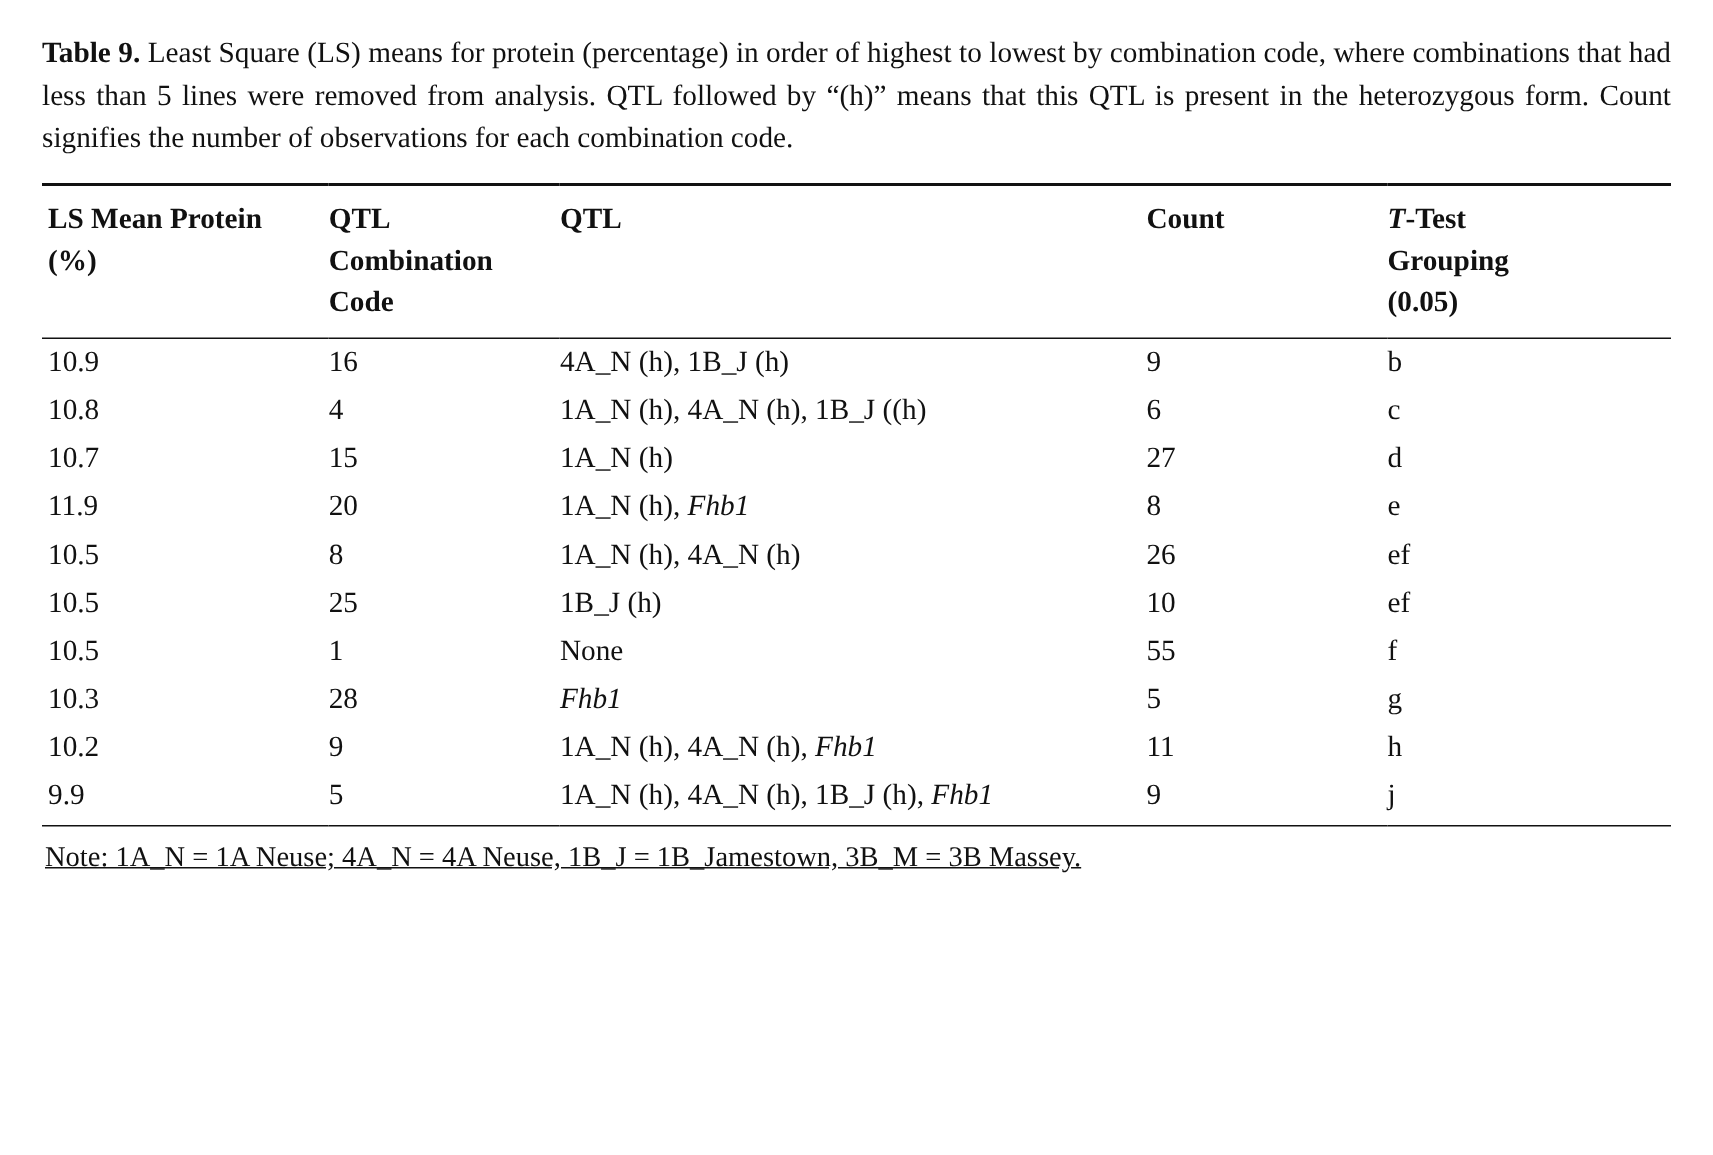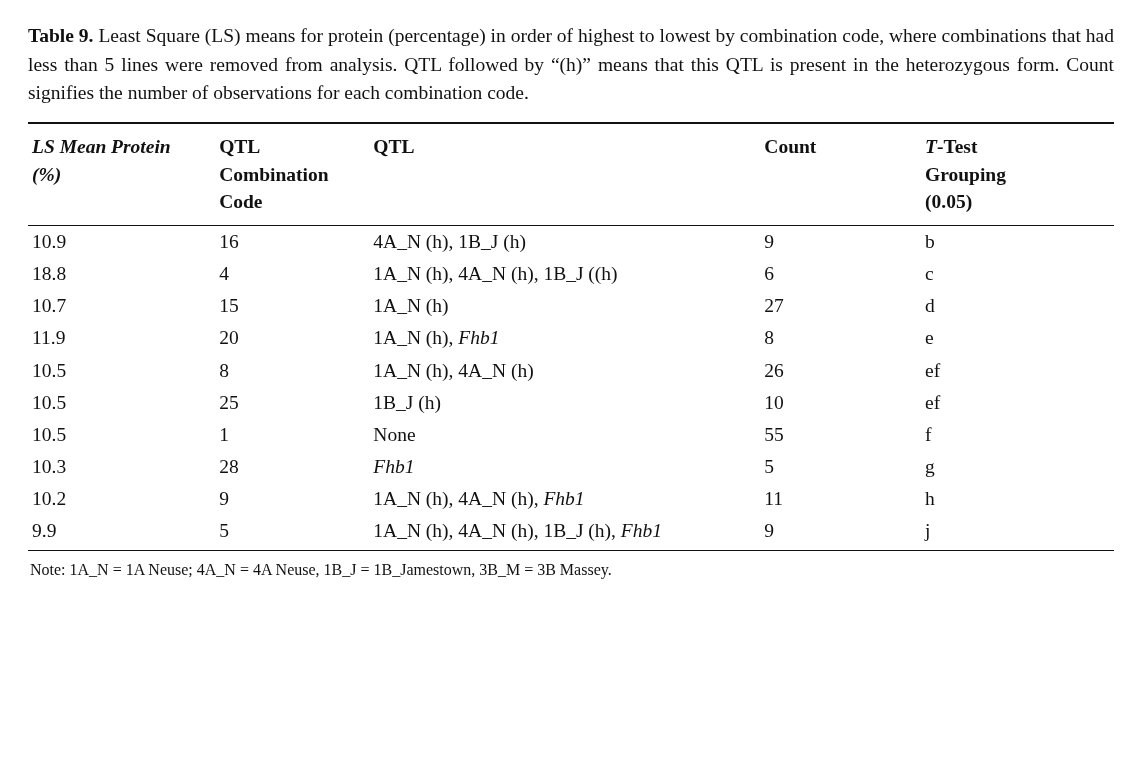--- a/index.html
+++ b/index.html
@@ -55,26 +55,27 @@
   }
   table.qtl tbody tr:last-child td {
     border-bottom: 1.1px solid #111111;
     padding-bottom: 6px;
   }
   .col-mean   { width: 17.6%; padding-left: 4px !important; }
   .col-code   { width: 14.2%; }
   .col-qtl    { width: 36.0%; }
   .col-count  { width: 14.8%; }
   .col-group  { width: 17.4%; }
-  .hdr-pad { padding-left: 4px !important; font-style: italic; }
+  .hdr-pad { padding-left: 4px !important; }
   .note {
-    font-size: 16px;
+    font-size: 19px;
     line-height: 1.4;
     padding: 8px 0 0 2px;
     color: #111111;
+    text-decoration: underline;
   }
   i, em { font-style: italic; }
 </style>
 </head>
 <body>
 
 <div class="page">
 
   <p class="caption">
     <span class="lbl">Table 9.</span><span> Least Square (LS) means for protein (percentage) in order of highest to lowest by combination code, where combinations that had less than 5 lines were removed from analysis. QTL followed by “(h)” means that this QTL is present in the heterozygous form. Count signifies the number of observations for each combination code.</span>
@@ -107,21 +108,21 @@
     </thead>
     <tbody>
       <tr>
         <td class="col-mean">10.9</td>
         <td class="col-code">16</td>
         <td class="col-qtl"><span>4A_N (h), 1B_J (h)</span><i></i><span></span></td>
         <td class="col-count">9</td>
         <td class="col-group">b</td>
       </tr>
       <tr>
-        <td class="col-mean">18.8</td>
+        <td class="col-mean">10.8</td>
         <td class="col-code">4</td>
         <td class="col-qtl"><span>1A_N (h), 4A_N (h), 1B_J ((h)</span><i></i><span></span></td>
         <td class="col-count">6</td>
         <td class="col-group">c</td>
       </tr>
       <tr>
         <td class="col-mean">10.7</td>
         <td class="col-code">15</td>
         <td class="col-qtl"><span>1A_N (h)</span><i></i><span></span></td>
         <td class="col-count">27</td>

